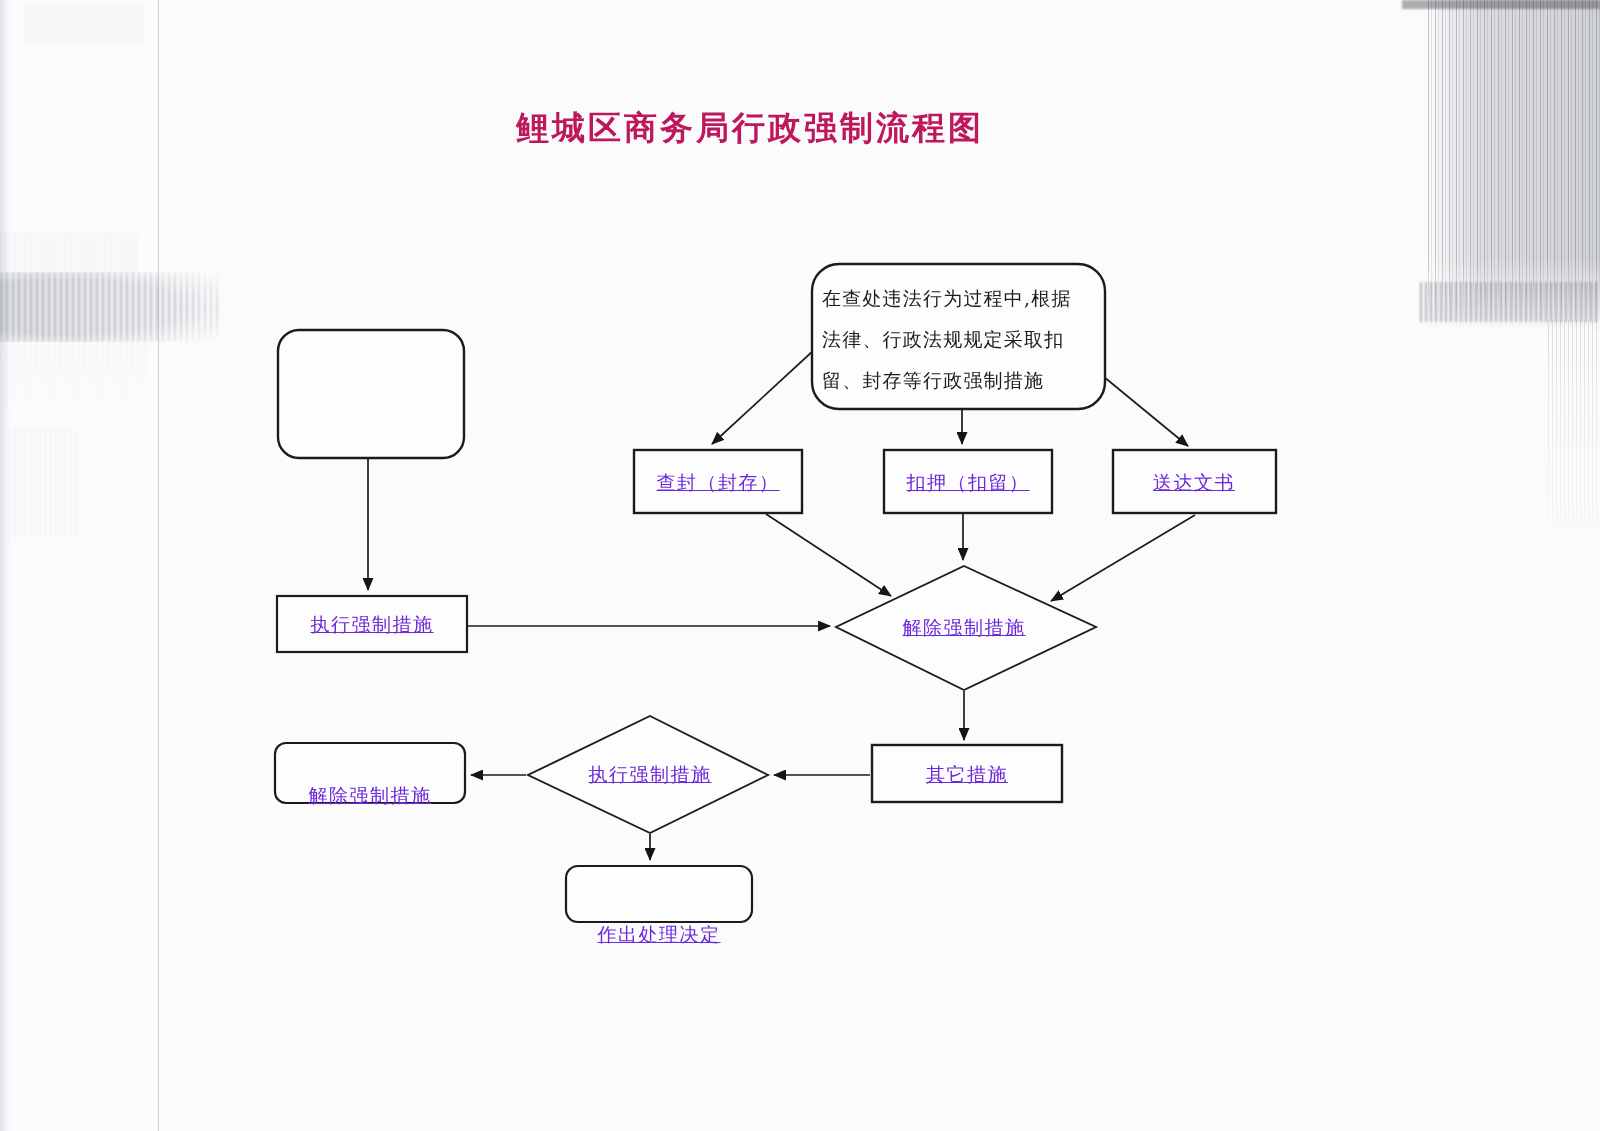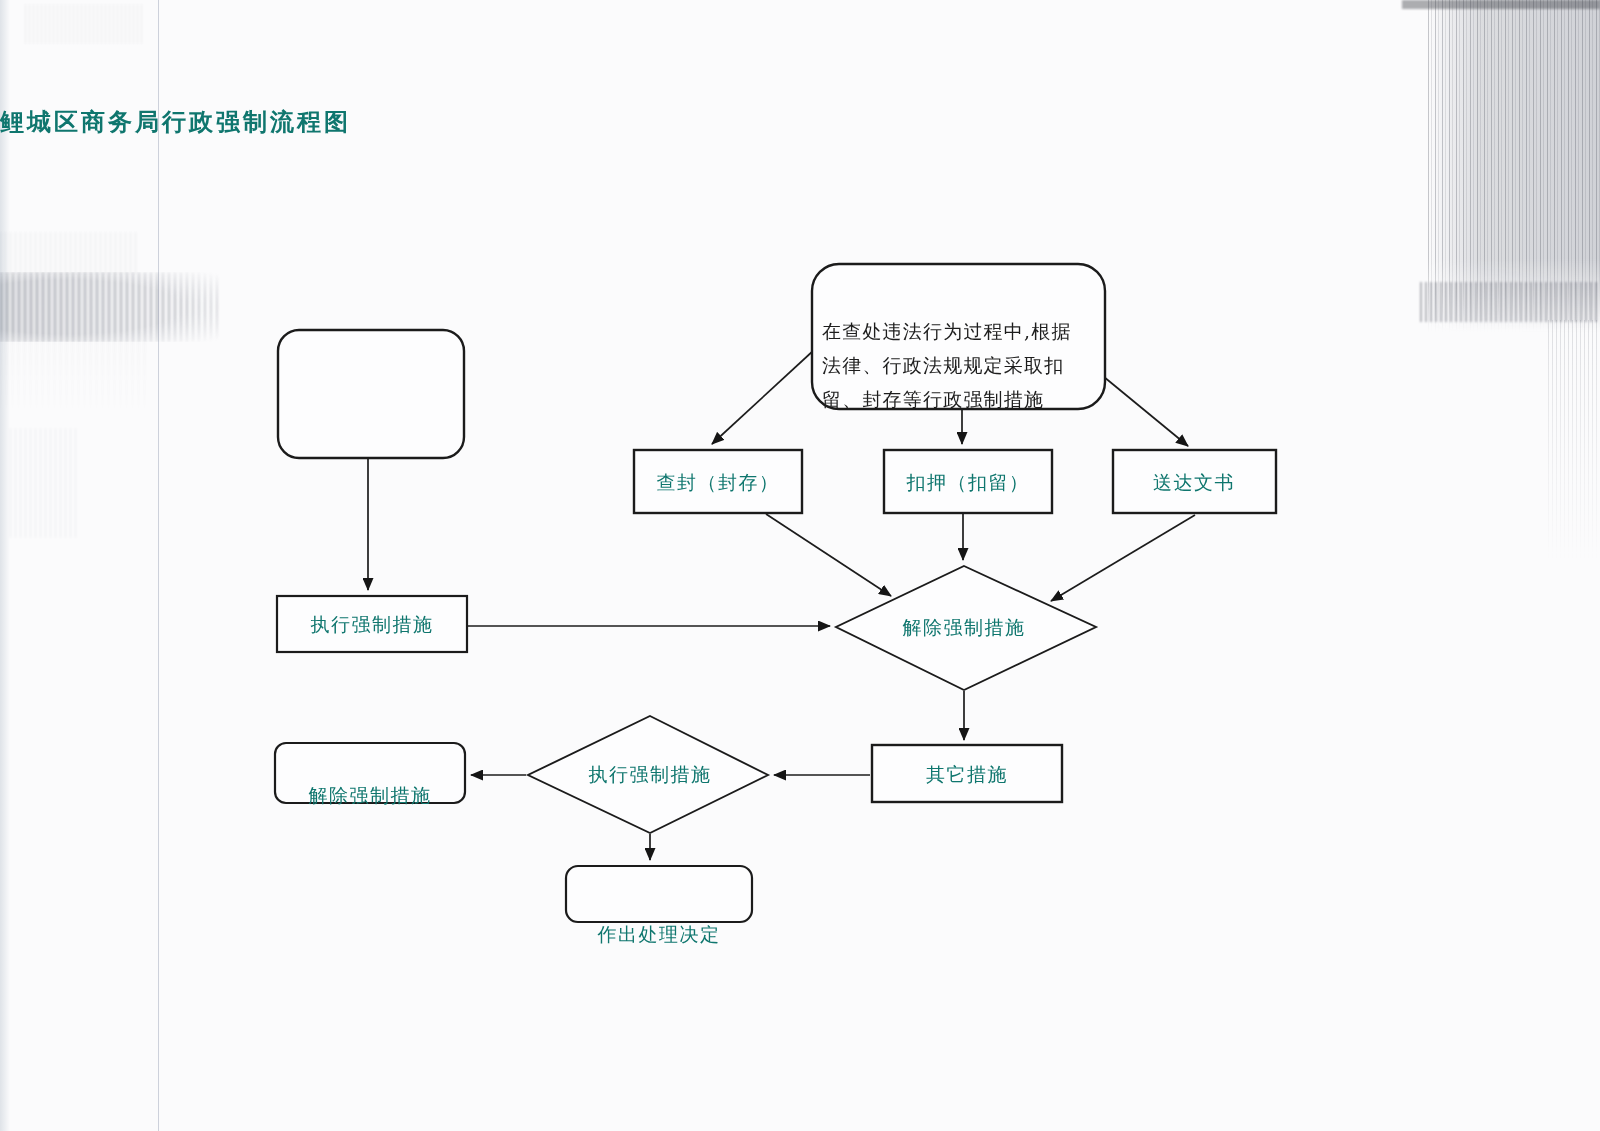--- a/index.html
+++ b/index.html
@@ -75,33 +75,33 @@
   }
   .noise-topleft-corner{
     left:25px;top:4px;width:120px;height:40px;
     background:repeating-linear-gradient(90deg, rgba(95,100,115,.16) 0 1px, rgba(0,0,0,0) 1px 4px);
     filter:blur(1px);opacity:.6;
   }
   
   svg.flow{position:absolute;left:0;top:0;}
   .page-title{
     position:absolute;left:0;top:106px;width:1500px;
-    text-align:left;
-    font-size:24px;font-weight:bold;color:#0f766e;
+    text-align:center;
+    font-size:33px;font-weight:bold;color:#be185d;
     letter-spacing:3px;
   }
   .node-label{
     position:absolute;transform:translate(-50%,-50%);
-    font-size:19px;color:#0f766e;letter-spacing:1.5px;white-space:nowrap;
+    font-size:19px;color:#6d28d9;letter-spacing:1.5px;white-space:nowrap;text-decoration:underline;
   }
   .node-paragraph{
     position:absolute;font-size:19px;color:#1d1d1d;
     letter-spacing:1.2px;text-align:left;
   }
-  .para-right{left:822px;top:278px;width:266px;line-height:34px;margin-top:36px;}
+  .para-right{left:822px;top:278px;width:266px;line-height:41px;}
   .para-left{left:297px;top:342px;width:160px;line-height:29px;}
 </style>
 </head>
 <body>
 
 <div id="page">
 
   <div class="left-edge-strip"></div>
   <div class="fold-line"></div>
   <div class="noise noise-topleft-corner"></div>

